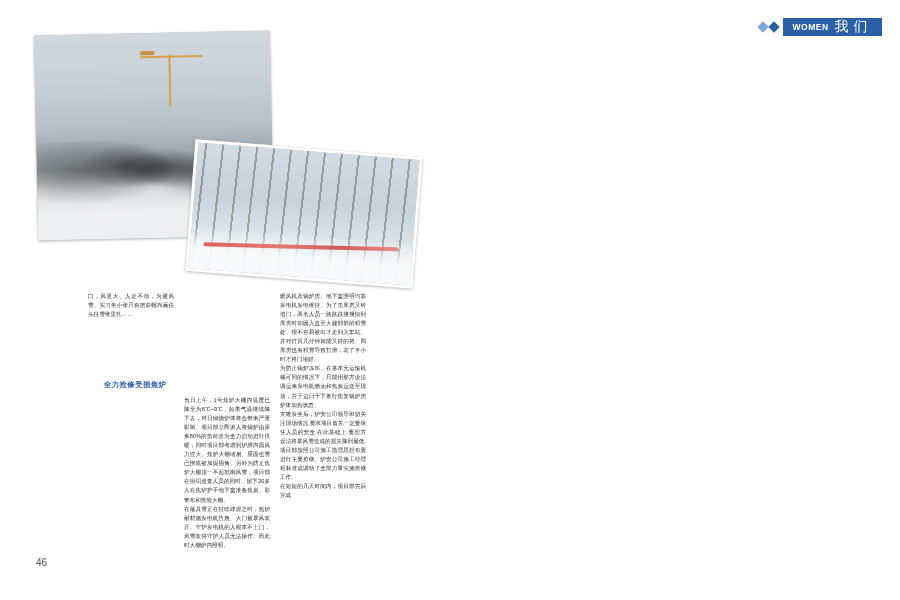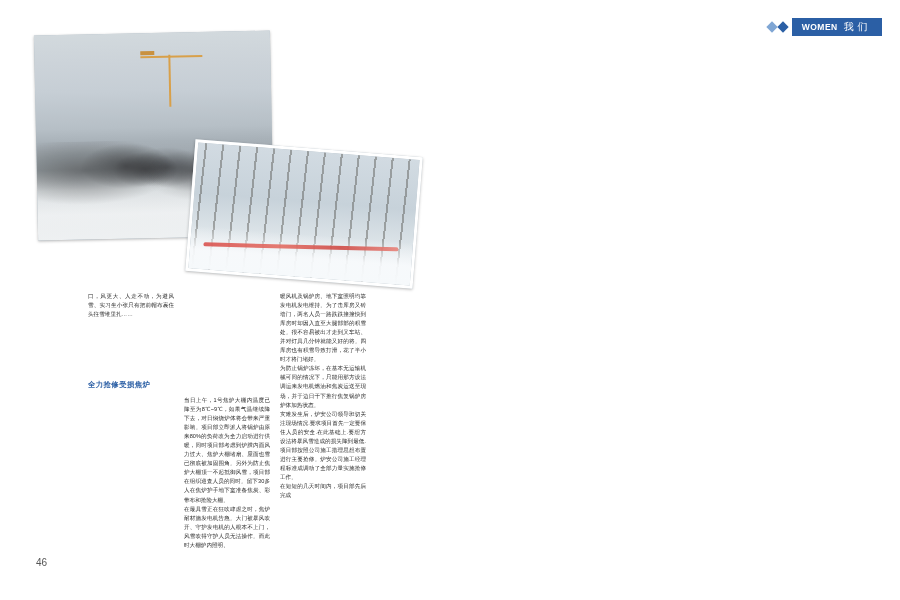--- a/index.html
+++ b/index.html
@@ -59,21 +59,21 @@
     color: #ffffff;
     font-size: 9px;
     letter-spacing: 0.5px;
     padding: 3px 14px 3px 10px;
     display: flex;
     align-items: center;
     gap: 6px;
     white-space: nowrap;
   }
   .header-tab .tab-en { font-weight: bold; font-size: 8.5px; }
-  .header-tab .tab-cn { font-size: 10px; }
+  .header-tab .tab-cn { font-size: 14px; }
 
   
   .photo {
     position: absolute;
     background: #b9c4cc;
     box-shadow: 0 1px 3px rgba(0,0,0,0.28);
     overflow: hidden;
   }
   .photo-main {
     left: 36px;
@@ -185,20 +185,21 @@
     white-space: pre-wrap;
     word-break: break-all;
   }
   .section-title {
     color: #2b5fa5;
     font-size: 7.4px;
     font-weight: bold;
     letter-spacing: 0.4px;
     margin-bottom: 3px;
     white-space: nowrap;
+    margin-left: 16px;
   }
   .page-number {
     position: absolute;
     left: 36px;
     bottom: 32px;
     font-size: 10px;
     color: #555;
   }
   
   #lcol1 { left: 88px;  top: 292px; width: 86px; }

